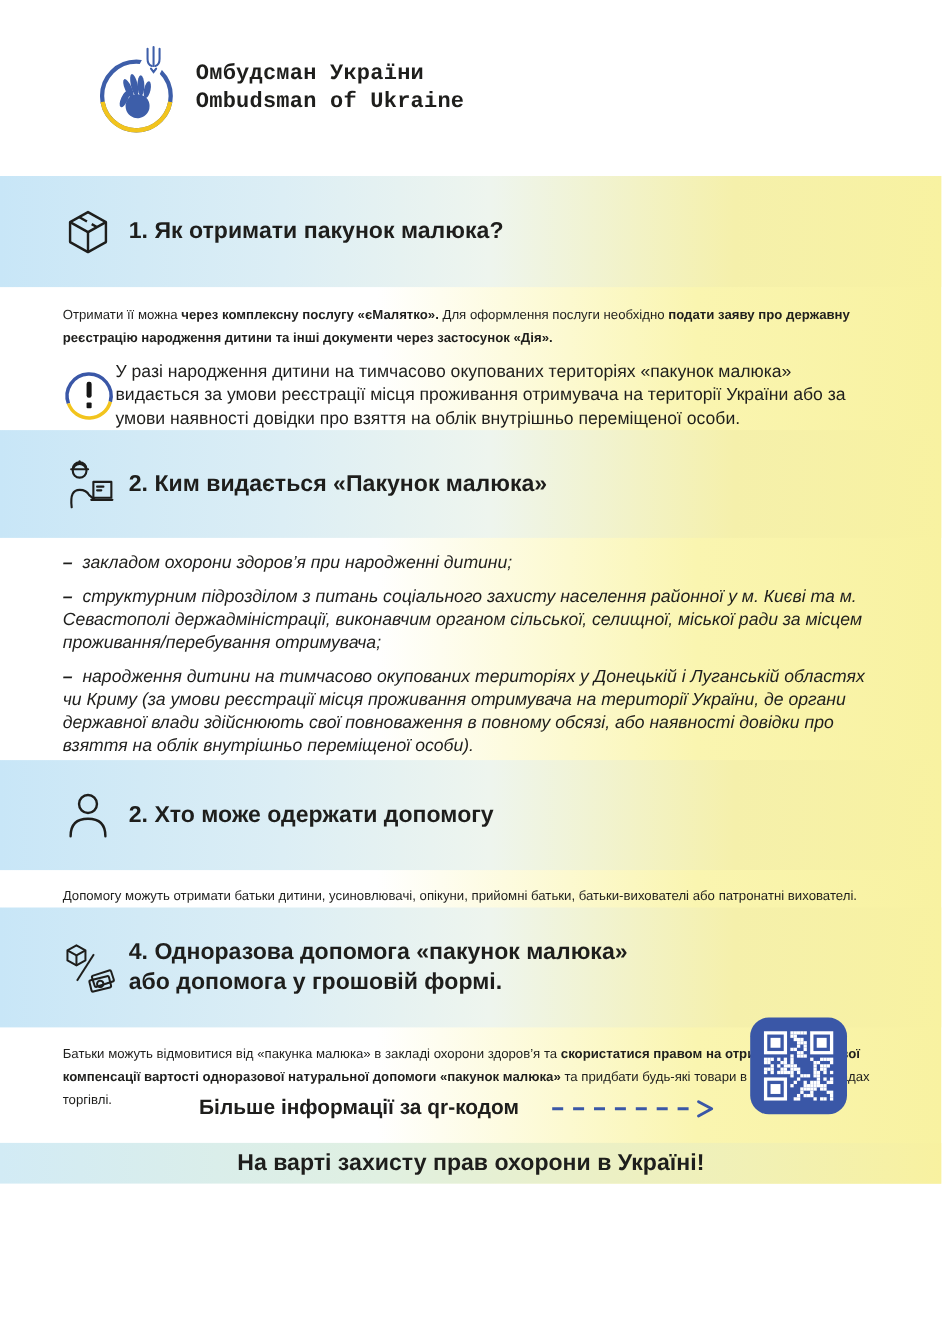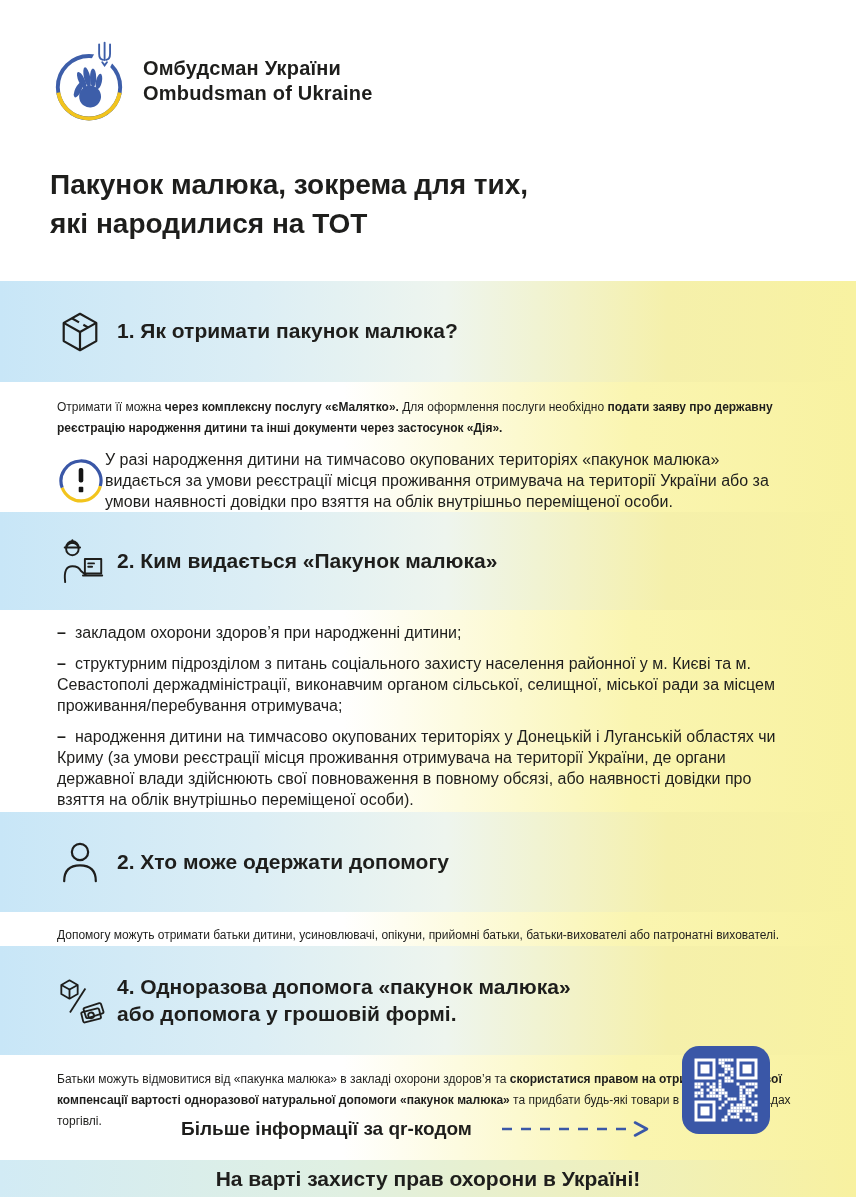--- a/index.html
+++ b/index.html
@@ -1,38 +1,38 @@
 <!DOCTYPE html>
 <html><head>
 <meta charset="utf-8">
 <style>
   html,body{margin:0;padding:0;background:#ffffff;}
   .page{position:relative;width:856px;height:1200px;background:#ffffff;overflow:hidden;
         font-family:"Liberation Sans",sans-serif;color:#1e1e1c;}
-  .top{padding:40px 50px 0;}
+  .top{padding:40px 85px 0;font-family:Liberation Mono, monospace;}
   .logo-row{display:flex;align-items:center;gap:15px;}
   .logo-mark{width:78px;height:82px;flex:0 0 auto;}
   .logo-text{font-weight:bold;font-size:20px;line-height:1.24;letter-spacing:.2px;}
   .page-title{margin:44px 0 0;font-size:28px;line-height:1.38;font-weight:bold;white-space:pre-line;}
   .content{position:relative;margin-top:38px;height:916px;
            background:linear-gradient(90deg,#ffffff 0%,#ffffff 40%,#faf5b0 74%,#f8f2a1 100%);}
   .band{display:flex;align-items:center;padding:16px 57px;
         background:linear-gradient(90deg,#c8e6f7 0%,#dceef5 30%,#eef5ee 52%,#f5f0ab 78%,#f8f2a1 100%);}
   .band .icon-cell{width:52px;display:flex;justify-content:flex-start;align-items:center;flex:0 0 auto;}
   .band h2{margin:0 0 0 8px;font-size:21px;font-weight:bold;line-height:1.28;white-space:pre-line;}
   .b1{height:69px;}
   .b2{height:66px;}
   .b3{height:68px;margin-top:2px;}
   .b4{height:77px;}
   .para{font-size:12px;line-height:21px;margin:15px 57px 0;max-width:742px;}
   .para b{font-weight:bold;}
   .warn-row{display:flex;align-items:center;gap:0;margin:10px 57px 0;max-width:742px;}
   .warn-row .w-icon{flex:0 0 auto;width:48px;}
   .warn-row p{margin:0;font-size:16px;line-height:21px;}
-  .bullets{margin:12px 57px 0;max-width:742px;}
+  .bullets{margin:12px 57px 0;max-width:742px;font-style:italic;}
   .bullet{display:block;font-size:16px;line-height:21px;margin:0;}
   .bullet + .bullet{margin-top:10px;}
   .bullet .marker{font-weight:bold;margin-right:9px;}
   .p3{margin-top:13px;}
   .p4{margin-top:14px;}
   .qr-area{position:absolute;left:0;right:0;bottom:43px;height:114px;}
   .qr{position:absolute;right:86px;top:6px;width:88px;height:88px;background:#3a57a7;border-radius:17px;}
   .qr svg{display:block;width:88px;height:88px;}
   .qr-label-row{position:absolute;left:181px;bottom:14px;display:flex;align-items:center;gap:28px;}
   .qr-label{font-size:19px;font-weight:bold;}
@@ -72,22 +72,20 @@
             <path d="M70 3 V25"></path>
             <path d="M67 28 L70 32 L73 28"></path>
           </g>
         </svg>
       </span>
       <div class="logo-text">
         <div>Омбудсман України</div>
         <div>Ombudsman of Ukraine</div>
       </div>
     </div>
-    <h1 class="page-title">Пакунок малюка, зокрема для тих,
-які народилися на ТОТ</h1>
   </div>
 
   <div class="content">
 
     <div class="band b1">
       <span class="icon-cell">
         <svg class="ic" viewBox="0 0 48 48" width="46" height="46" fill="none" stroke="#1e1e1c" stroke-width="2.3" stroke-linejoin="round">
           <path d="M24 5 L41 14.5 V33.5 L24 43 L7 33.5 V14.5 Z"></path>
           <path d="M7 14.5 L24 24 L41 14.5"></path>
           <path d="M24 24 V43"></path>

